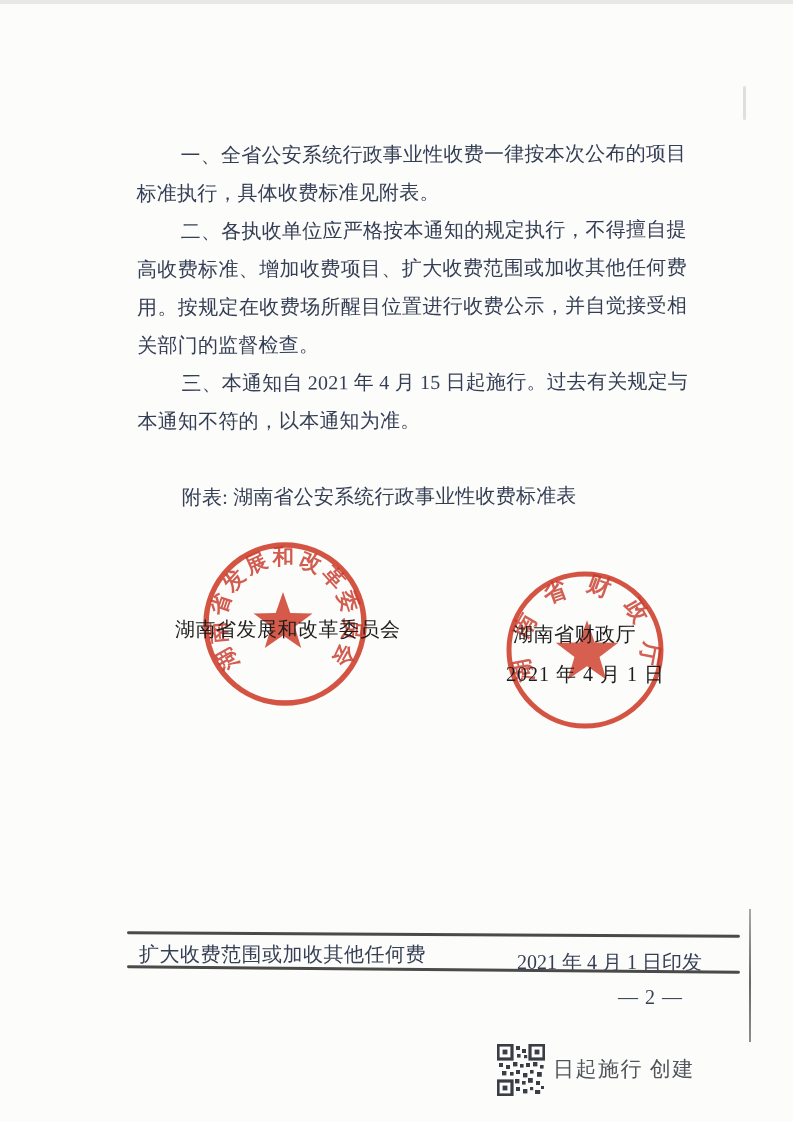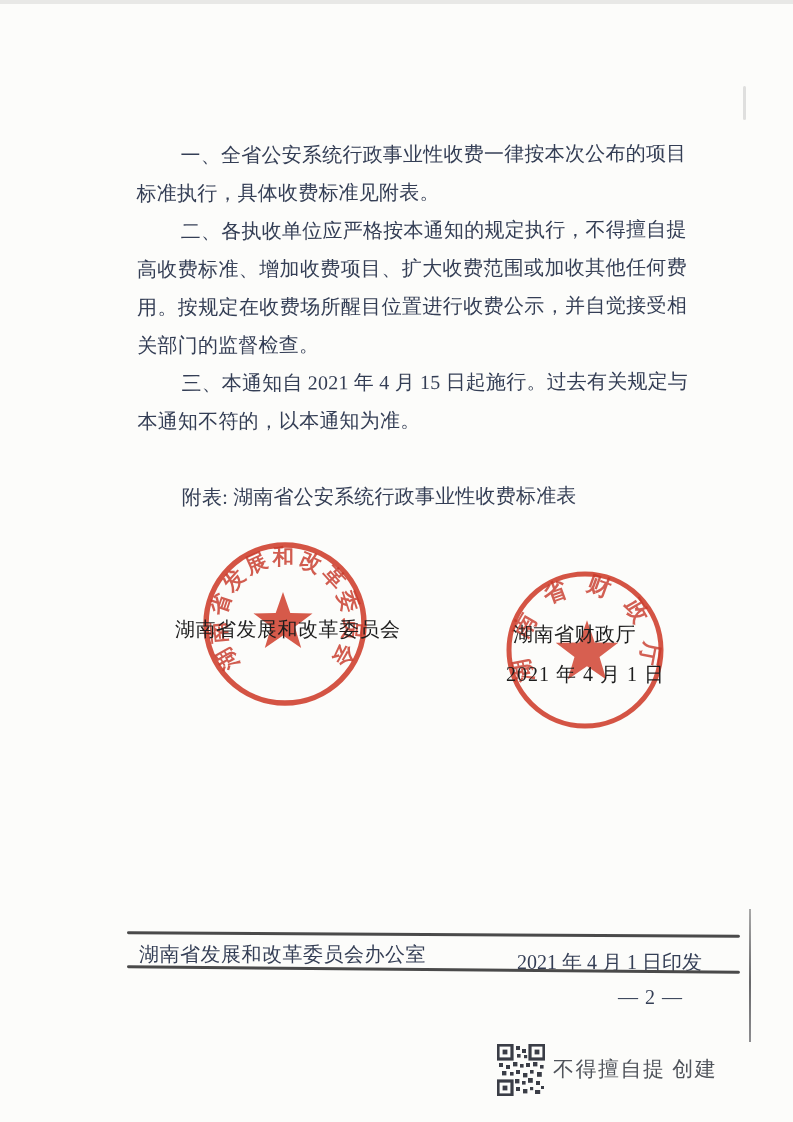--- a/index.html
+++ b/index.html
@@ -122,21 +122,21 @@
       <textPath href="#arc2" startOffset="50%" text-anchor="middle">湖南省财政厅</textPath>
     </text>
     <polygon opacity="0.85" fill="#d04331" points="0,-31 7.3,-10 29.5,-9.6 11.8,3.8 18.2,25.1 0,12.4 -18.2,25.1 -11.8,3.8 -29.5,-9.6 -7.3,-10" transform="translate(2,3) scale(1.06)"></polygon>
   </svg>
 
   <div class="sig sig-1">湖南省发展和改革委员会</div>
   <div class="sig sig-2a">湖南省财政厅</div>
   <div class="sig sig-2b">2021 年 4 月 1 日</div>
 
   <div class="rule rule-top"></div>
-  <div class="footer-office">湖南省发展和改革委员会办公室</div>
+  <div class="footer-office">扩大收费范围或加收其他任何费</div>
   <div class="footer-date">2021 年 4 月 1 日印发</div>
   <div class="rule rule-bottom"></div>
   <div class="page-number">— 2 —</div>
 
   <svg class="qr" width="48" height="52" viewBox="0 0 24 26" fill="#3a3d46">
     <rect x="0.5" y="0.5" width="7" height="7" fill="none" stroke="#3a3d46" stroke-width="1.6"></rect>
     <rect x="2.8" y="2.8" width="2.4" height="2.4"></rect>
     <rect x="16.5" y="0.5" width="7" height="7" fill="none" stroke="#3a3d46" stroke-width="1.6"></rect>
     <rect x="18.8" y="2.8" width="2.4" height="2.4"></rect>
     <rect x="0.5" y="18.5" width="7" height="7" fill="none" stroke="#3a3d46" stroke-width="1.6"></rect>
@@ -161,18 +161,18 @@
     <rect x="9" y="17.5" width="2.2" height="2.2"></rect>
       <rect x="12.5" y="18.5" width="1.8" height="1.8"></rect>
     <rect x="15.5" y="17" width="2.4" height="2.4"></rect>
       <rect x="19.5" y="18.5" width="2" height="2"></rect>
     <rect x="9.5" y="21.5" width="2" height="2"></rect>
       <rect x="13" y="22.5" width="2.2" height="2.2"></rect>
     <rect x="16.5" y="21.5" width="1.6" height="1.6"></rect>
       <rect x="19" y="23" width="2.6" height="2"></rect>
     <rect x="22" y="21" width="1.5" height="1.5"></rect>
   </svg>
-  <div class="wm-text">不得擅自提 创建</div>
+  <div class="wm-text">日起施行 创建</div>
 
   <div class="artifact-line"></div>
   <div class="artifact-smudge"></div>
 
 </div>
 
 </body></html>

